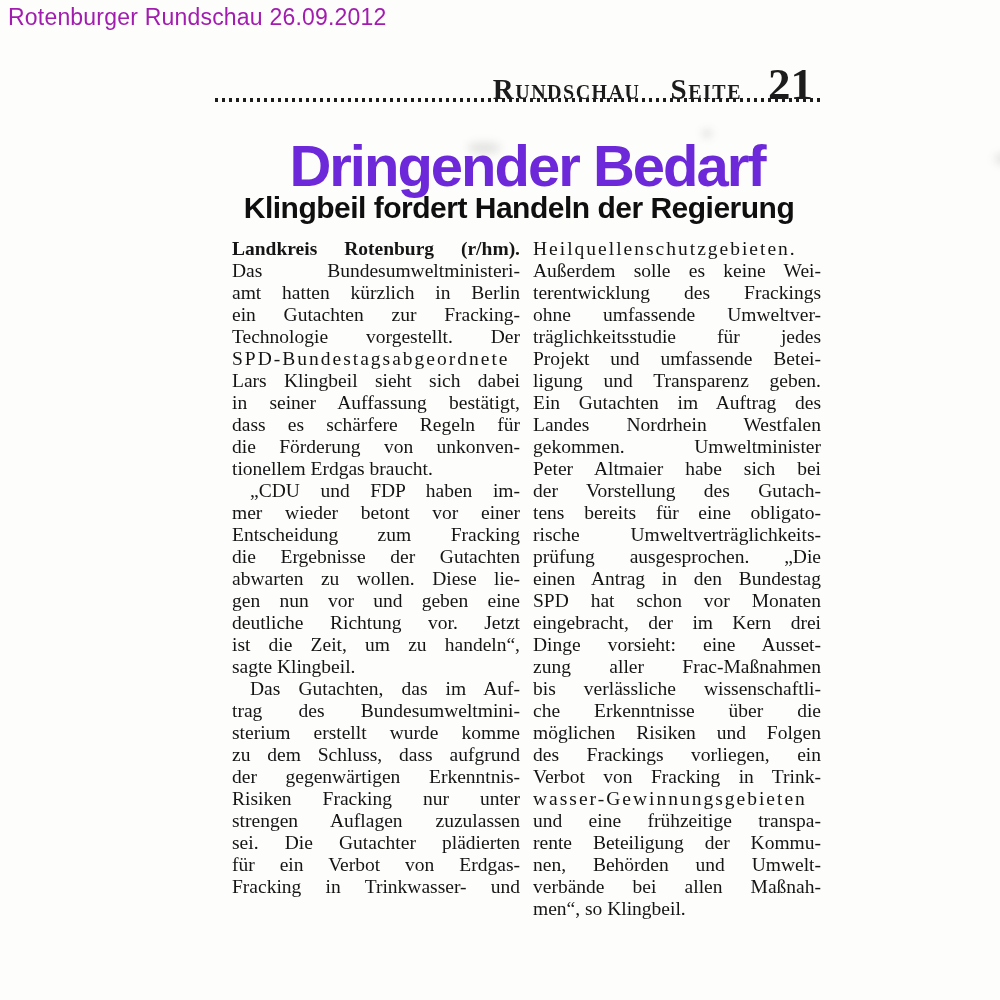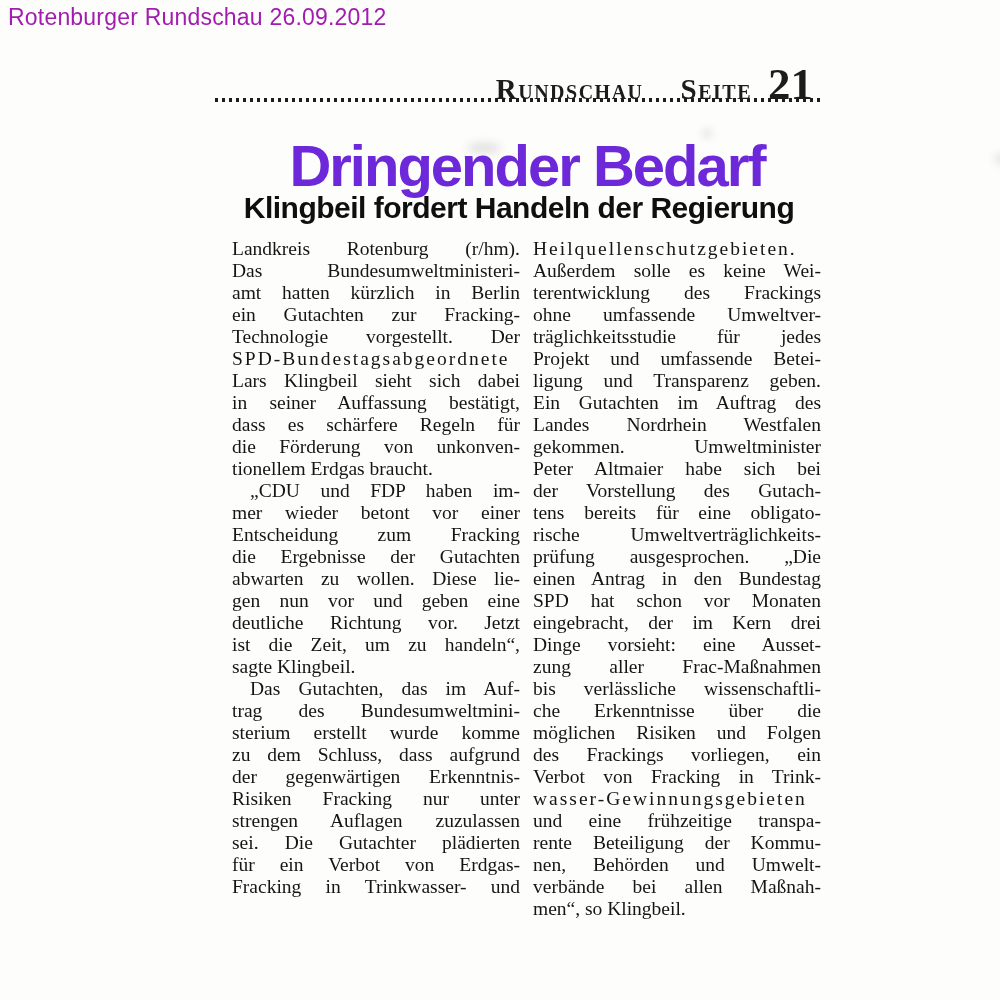--- a/index.html
+++ b/index.html
@@ -17,28 +17,28 @@
     font-size: 23px; letter-spacing: 0.2px;
     color: #a21caf;
   }
 
   .paper { position: absolute; left: 215px; top: 0; width: 610px; height: 1000px; }
 
   .page-header {
     position: absolute; top: 58px; right: 12px;
     display: flex; align-items: baseline;
     font-family: "Liberation Serif", serif;
-    color: #1c1c1c; white-space: nowrap; gap: 7px;
+    color: #1c1c1c; white-space: nowrap;
   }
   .sc {
     font-variant: small-caps;
     font-size: 29px; letter-spacing: 1.5px; font-weight: 600;
   }
   .sc.section { margin-right: 30px; }
-  .pageno { font-size: 45px; font-weight: 600; margin-left: 9px; letter-spacing: 0; }
+  .pageno { font-size: 45px; font-weight: 600; margin-left: 26px; letter-spacing: 0; }
 
   .dotted {
     position: absolute; top: 98px; left: 0; width: 608px; height: 4px;
     background: repeating-linear-gradient(90deg, #1d1d1d 0 3px, transparent 3px 7px);
   }
 
   .headline {
     position: absolute; top: 116px; left: 17px; right: 3px;
     margin: 16px; text-align: center;
     font-family: "Liberation Sans", sans-serif;
@@ -64,21 +64,21 @@
     font-size: 19.5px; line-height: 22px;
     color: #151515;
   }
   .tline {
     text-align: justify;
     text-align-last: justify;
     text-justify: inter-word;
     height: 22px; overflow: visible; white-space: nowrap;
   }
   .tline.last { text-align-last: left; }
-  .tline.bold { font-weight: normal; }
+  .tline.bold { font-weight: bold; }
   .tline.indent { text-indent: 18px; }
   .tline.spread { letter-spacing: 2px; text-align-last: left; }
 
   .smudge {
     position: absolute; border-radius: 50%;
     background: #8a8a86; filter: blur(4px); opacity: 0.22;
   }
   .smudge.a { left: 252px; top: 142px; width: 34px; height: 12px; }
   .smudge.b { left: 779px; top: 152px; width: 40px; height: 14px; }
   .smudge.c { left: 487px; top: 130px; width: 10px; height: 7px; opacity: 0.3; }

